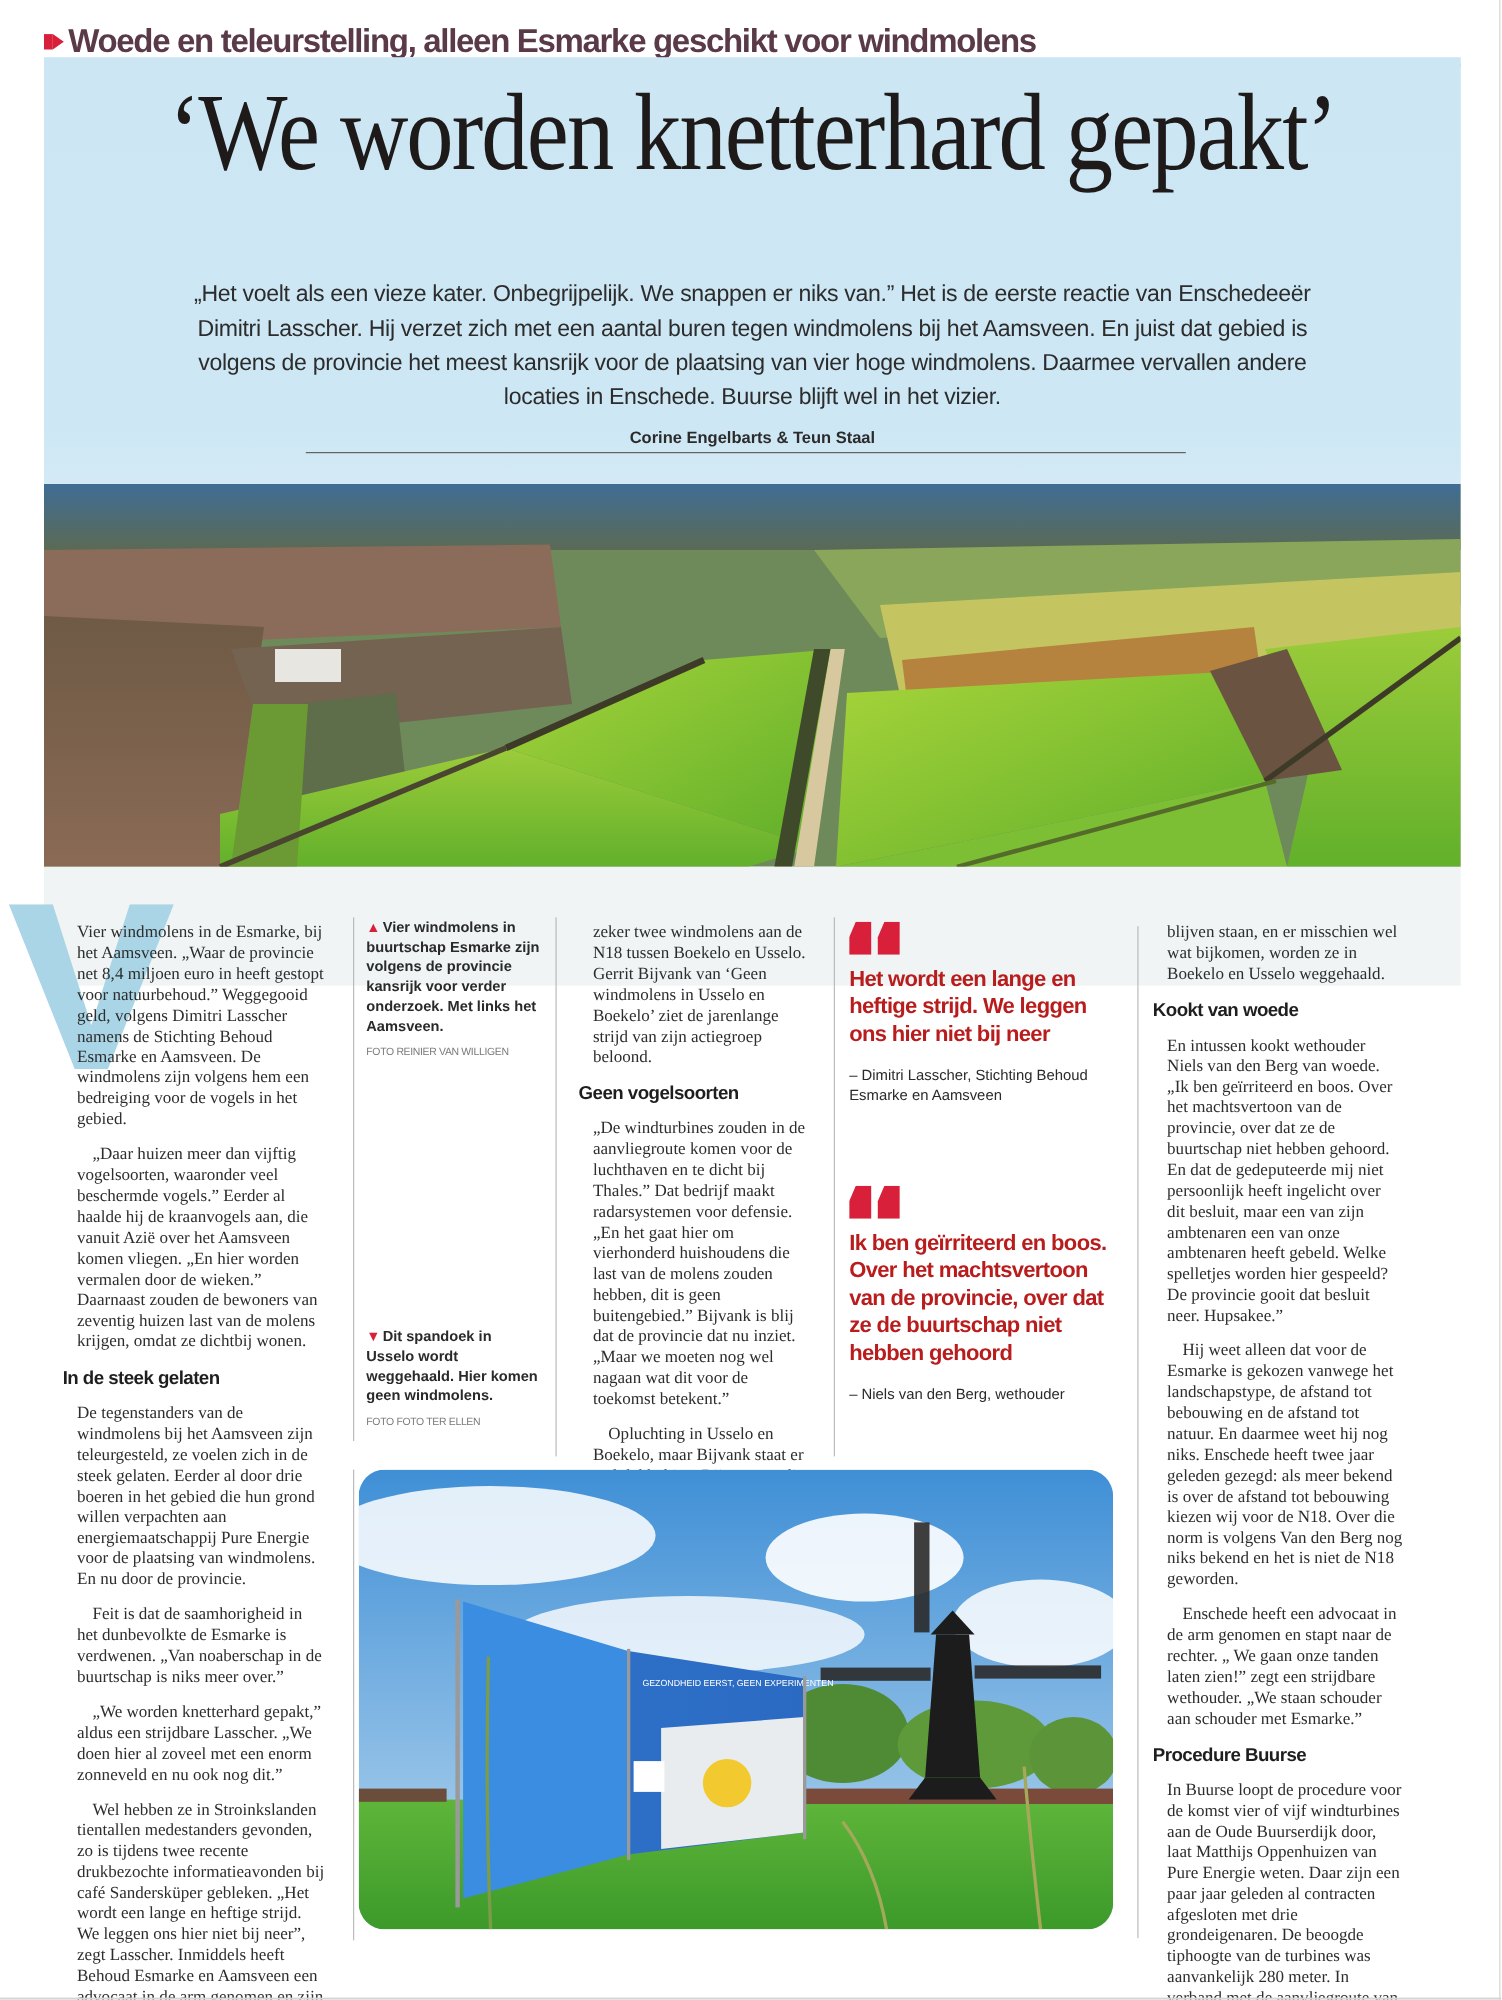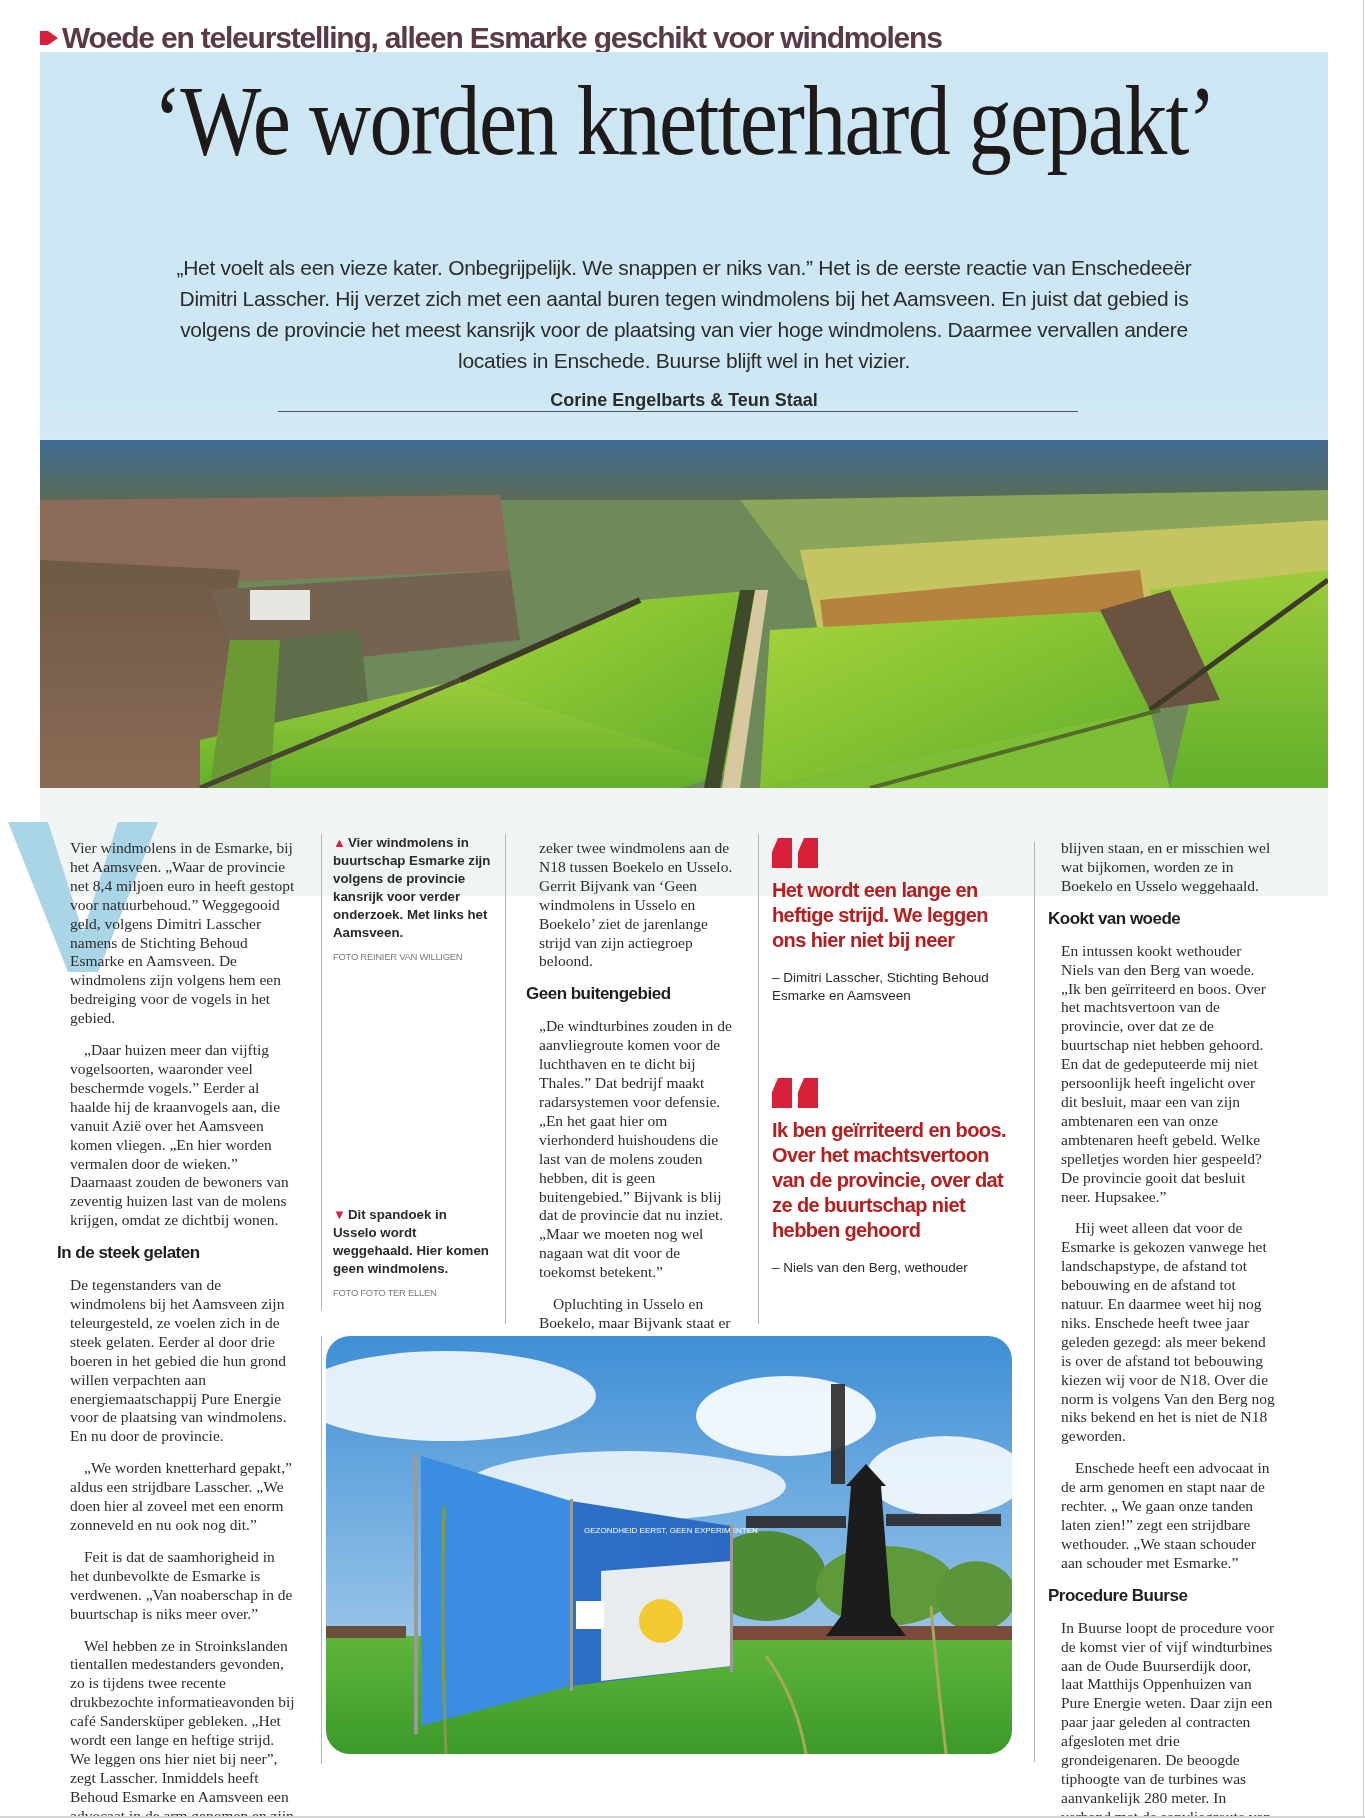--- a/index.html
+++ b/index.html
@@ -11,21 +11,21 @@
   .kicker-marker::before { content: ""; position: absolute; left: -18px; top: -7px; width: 8px; height: 14px; background: #d9203a; }
   .kicker-marker { margin-left: 8px; }
   .kicker-text { font-family: "Liberation Sans", sans-serif; font-weight: bold; font-size: 30px; color: #5a3a48; letter-spacing: -1.2px; white-space: nowrap; }
   .kicker-rule { position: absolute; left: 40px; top: 58px; width: 1288px; height: 3px; background: #b8b8b8; }
 
   
   .hero { position: absolute; left: 40px; top: 52px; width: 1288px; height: 844px; overflow: hidden;
     background: linear-gradient(180deg, #cce6f3 0%, #cde7f4 40%, #d6ecf6 48%, #e8f2f6 52%, #f0f4f4 54%); }
   .hero-title { position: absolute; left: 0; right: 0; top: 14px; text-align: center; font-family: "Liberation Serif", serif; font-size: 100px; line-height: 110px; color: #1e1a1a; letter-spacing: -2px; transform: scaleX(0.86); transform-origin: center; white-space: nowrap; }
   .hero-intro { position: absolute; left: 120px; right: 120px; top: 200px; text-align: center; font-family: "Liberation Sans", sans-serif; font-size: 21px; line-height: 31px; color: #2c2c2c; letter-spacing: -0.3px; }
-  .byline { position: absolute; left: 0; right: 0; top: 338px; text-align: center; font-family: "Liberation Sans", sans-serif; font-weight: bold; font-size: 18px; color: #2b2b2b; }
+  .byline { position: absolute; left: 0; right: 0; top: 338px; text-align: center; font-family: "Liberation Sans", sans-serif; font-weight: bold; font-size: 15px; color: #2b2b2b; }
   .byline-rule { position: absolute; left: 238px; width: 800px; top: 359px; height: 1px; background: #555; }
   .dateline { position: absolute; left: 0; right: 0; top: 365px; text-align: center; font-family: "Liberation Sans", sans-serif; font-weight: bold; font-size: 13px; color: #d9203a; }
 
   
   .aerial { position: absolute; left: 0; top: 388px; width: 1288px; height: 348px; overflow: hidden; }
   .aerial svg { display: block; }
 
   
   .col { position: absolute; top: 826px; font-family: "Liberation Serif", serif; font-size: 15.5px; line-height: 18.9px; color: #2d2d2d; }
   .col p { margin: 13px; text-indent: 14px; }
@@ -129,42 +129,42 @@
 
 <svg class="dropcap" viewBox="0 0 150 150">
   <polygon points="0,0 40,0 75,110 110,0 150,0 90,150 60,150" fill="#a9d5e6"></polygon>
 </svg>
 
 <div class="col col1">
   <p class="noindent">Vier windmolens in de Esmarke, bij het Aamsveen. „Waar de provincie net 8,4 miljoen euro in heeft gestopt voor natuurbehoud.” Weggegooid geld, volgens Dimitri Lasscher namens de Stichting Behoud Esmarke en Aamsveen. De windmolens zijn volgens hem een bedreiging  voor de vogels in het gebied.</p>
   <p>„Daar huizen meer dan vijftig vogelsoorten, waaronder veel beschermde vogels.” Eerder al haalde hij de kraanvogels aan, die vanuit Azië over het Aamsveen komen vliegen. „En hier worden vermalen door de wieken.” Daarnaast zouden de bewoners van zeventig huizen last van de molens krijgen, omdat ze dichtbij wonen.</p>
   <h3>In de steek gelaten</h3>
   <p class="noindent">De tegenstanders van de windmolens bij het Aamsveen zijn teleurgesteld, ze voelen zich in de steek gelaten. Eerder al door drie boeren in het gebied die hun grond willen verpachten aan energiemaatschappij Pure Energie voor de plaatsing van windmolens. En nu door de provincie.</p>
+  <p>Feit is dat de saamhorigheid in het dunbevolkte de Esmarke is verdwenen. „Van noaberschap in de buurtschap is niks meer over.”</p>
   <p>„We worden knetterhard gepakt,” aldus een strijdbare Lasscher. „We doen hier al zoveel met een enorm zonneveld en nu ook nog dit.”</p>
-  <p>Feit is dat de saamhorigheid in het dunbevolkte de Esmarke is verdwenen. „Van noaberschap in de buurtschap is niks meer over.”</p>
   <p>Wel hebben ze in Stroinkslanden tientallen medestanders gevonden, zo is tijdens twee recente drukbezochte informatieavonden bij café Sandersküper gebleken. „Het wordt een lange en heftige strijd. We leggen ons hier niet bij neer”, zegt Lasscher. Inmiddels heeft Behoud Esmarke en Aamsveen een advocaat in de arm genomen en zijn de eerste gesprekken gevoerd.</p>
   <p>Er waren voor Enschede drie aanvragen. Pure Energie zag kans voor windmolens aan de Windmolenweg, en samen met Enschede Energie voor</p>
 </div>
 
 <div class="vrule" style="left:321px; top:834px; height:476px;"></div>
 <div class="vrule" style="left:321px; top:1336px; height:428px;"></div>
 <div class="vrule" style="left:505px; top:834px; height:490px;"></div>
 
 <div class="caption" style="top:834px;">
   <span class="arrow">▲</span><span>Vier windmolens in buurtschap Esmarke zijn volgens de provincie kansrijk voor verder onderzoek. Met links het Aamsveen.</span>
   <div class="caption-credit">FOTO REINIER VAN WILLIGEN</div>
 </div>
 <div class="caption" style="top:1206px;">
   <span class="arrow">▼</span><span>Dit spandoek in Usselo wordt weggehaald. Hier komen geen windmolens.</span>
   <div class="caption-credit">FOTO FOTO TER ELLEN</div>
 </div>
 
 <div class="col col3">
   <p class="noindent">zeker twee windmolens aan de N18 tussen Boekelo en Usselo. Gerrit Bijvank van ‘Geen windmolens in Usselo en Boekelo’ ziet de jarenlange strijd van zijn actiegroep beloond.</p>
-  <h3>Geen buitengebied</h3>
+  <h3>Geen vogelsoorten</h3>
   <p class="noindent">„De windturbines zouden in de aanvliegroute komen voor de luchthaven en  te dicht bij Thales.” Dat bedrijf maakt radarsystemen voor defensie. „En het gaat hier om vierhonderd huishoudens die last van de molens zouden hebben, dit is geen buitengebied.” Bijvank is blij dat de provincie dat nu inziet. „Maar we moeten nog wel nagaan wat dit voor de toekomst betekent.”</p>
   <p>Opluchting in Usselo en Boekelo, maar Bijvank staat er wel dubbel in. „Bij mensen die dichtbij wonen gaat de fles champagne wel open”, zegt hij desgevraagd. „Maar ik vind het sneu voor het Aamsveen.” Als hij iets voor ze kan doen, hoeven ze maar te bellen.</p>
   <p>Waar de spandoeken in de Esmarke</p>
 </div>
 
 <div class="vrule" style="left:758px; top:834px; height:490px;"></div>
 
 <div class="quote" style="top:838px;">
   <svg class="quote-mark" viewBox="0 0 46 30">
     <polygon points="6,0 20,0 20,30 0,30 0,14" fill="#d9203a"></polygon>

